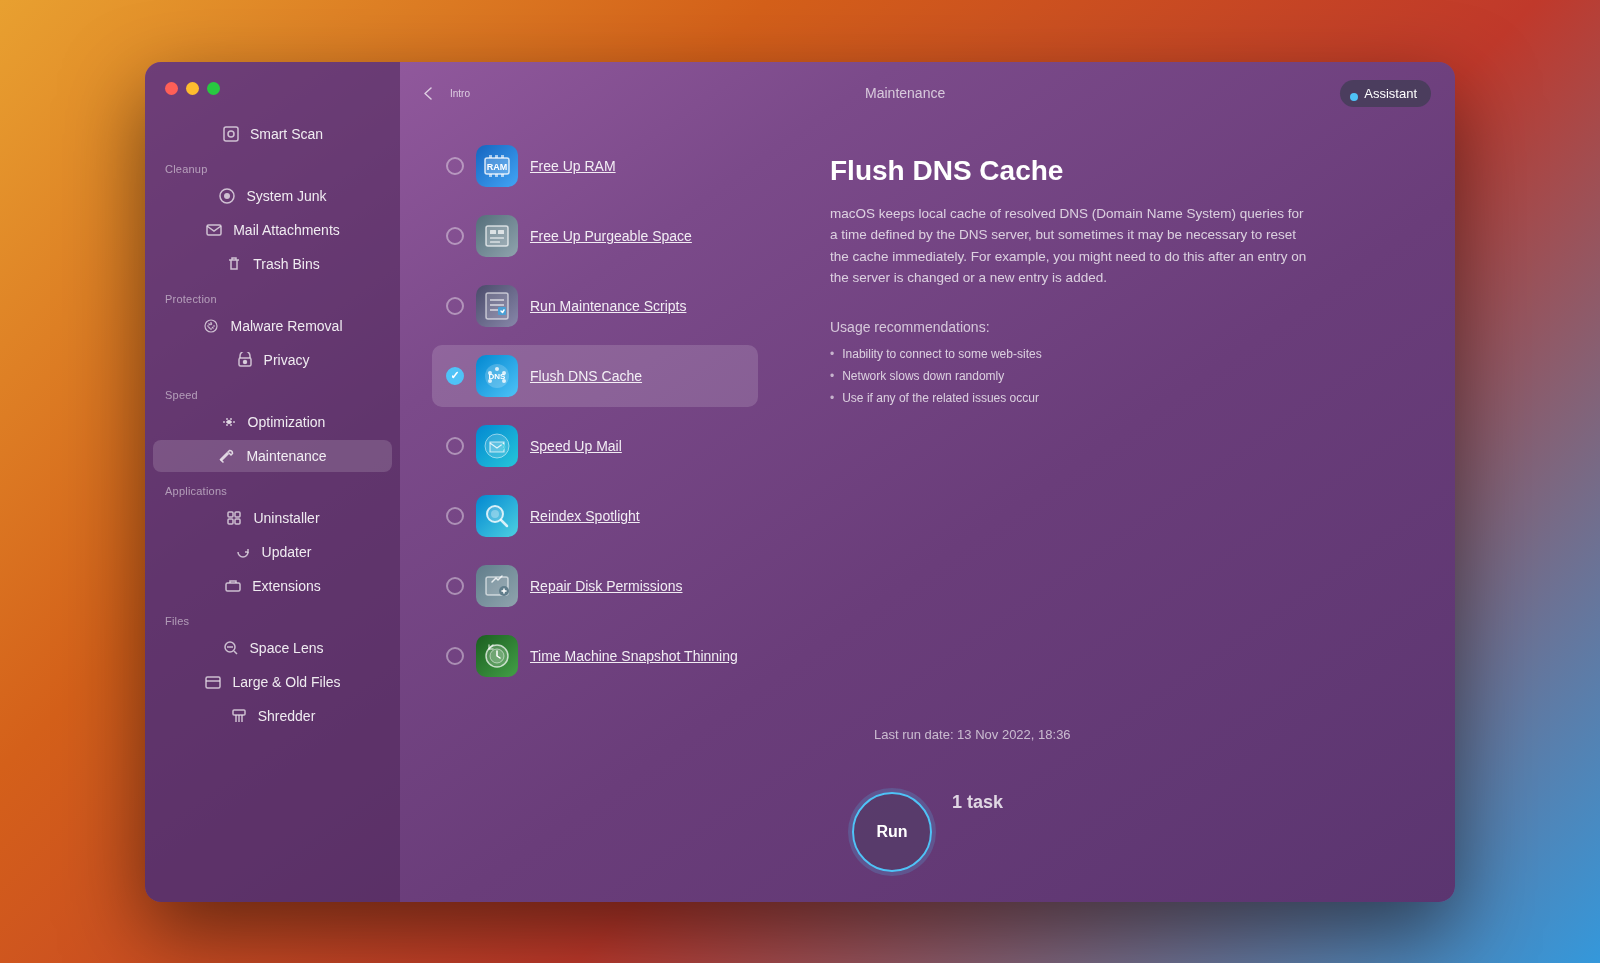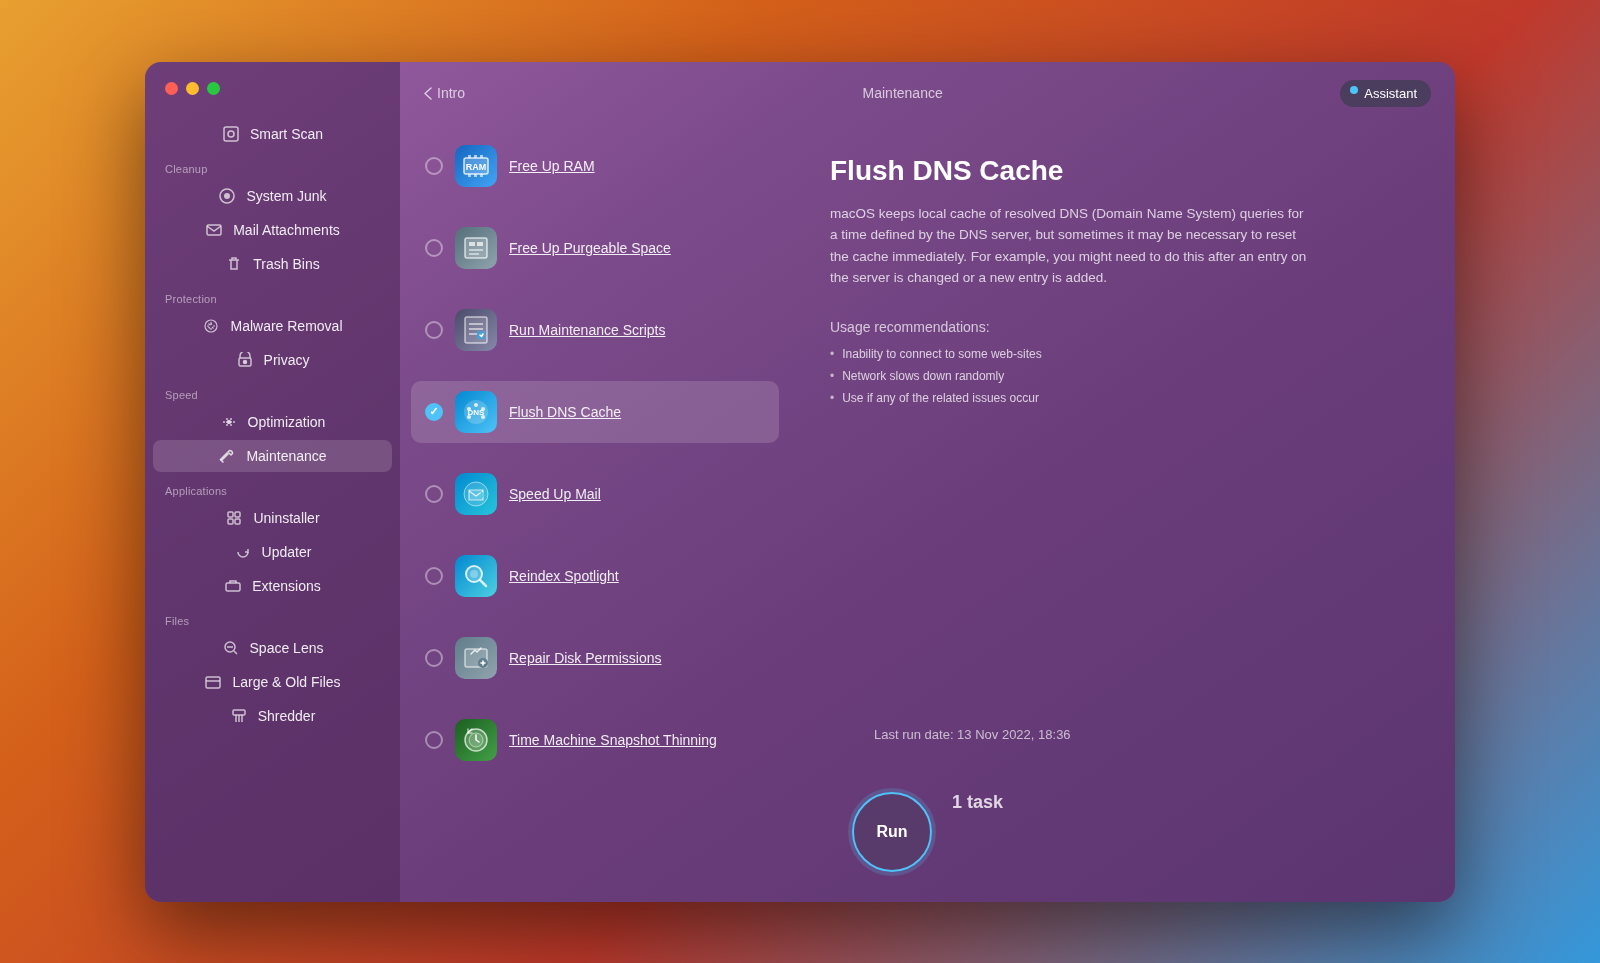--- a/index.html
+++ b/index.html
@@ -97,63 +97,63 @@
     .top-bar {
       display: flex;
       align-items: center;
       justify-content: space-between;
       padding: 18px 24px;
       flex-shrink: 0;
     }
     .back-btn {
       display: flex;
       align-items: center;
-      gap: 5px;
+      gap: 18px;
       color: rgba(255,255,255,0.7);
-      font-size: 14px;
+      font-size: 10px;
       cursor: pointer;
     }
     .top-title {
       color: rgba(255,255,255,0.7);
       font-size: 14px;
     }
     .assistant-btn {
       background: rgba(60,60,80,0.7);
       border: none;
       border-radius: 20px;
       padding: 6px 14px 6px 10px;
       color: white;
       font-size: 13px;
       cursor: pointer;
       display: flex;
-      align-items: flex-start;
+      align-items: flex-end;
       gap: 6px;
     }
     .assistant-dot {
       width: 8px;
       height: 8px;
       background: #4fc3f7;
       border-radius: 50%;
     }
 
     
     .content-split {
       display: flex;
       flex: 1;
       overflow: hidden;
     }
 
     
     .task-list {
       width: 390px;
       min-width: 390px;
-      padding: 10px 11px;
+      padding: 10px 32px;
       display: flex;
       flex-direction: column;
-      gap: 20px;
+      gap: 8px;
       overflow-y: auto;
     }
     .task-item {
       display: flex;
       align-items: center;
       gap: 12px;
       padding: 10px 14px;
       border-radius: 10px;
       cursor: pointer;
       color: rgba(255,255,255,0.9);

